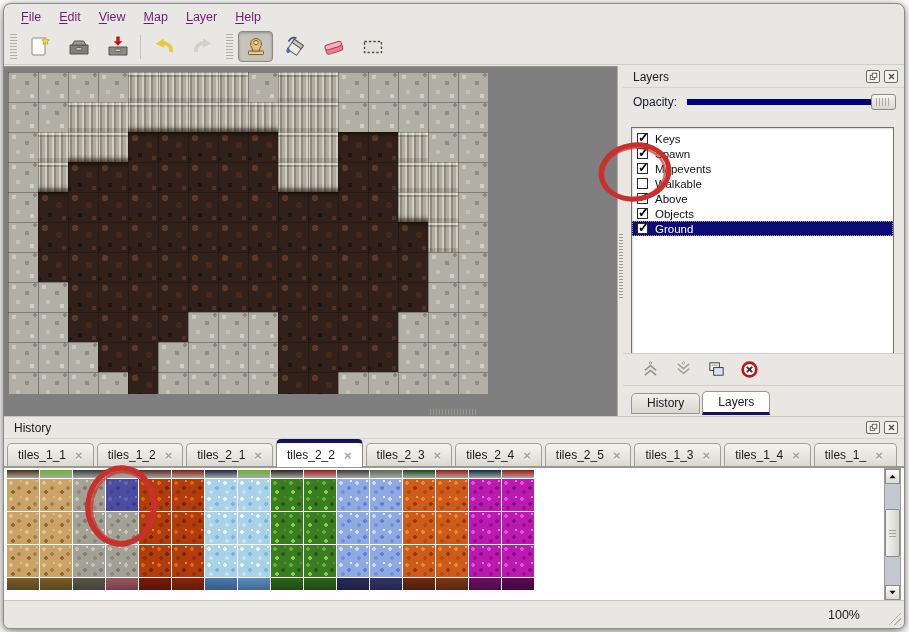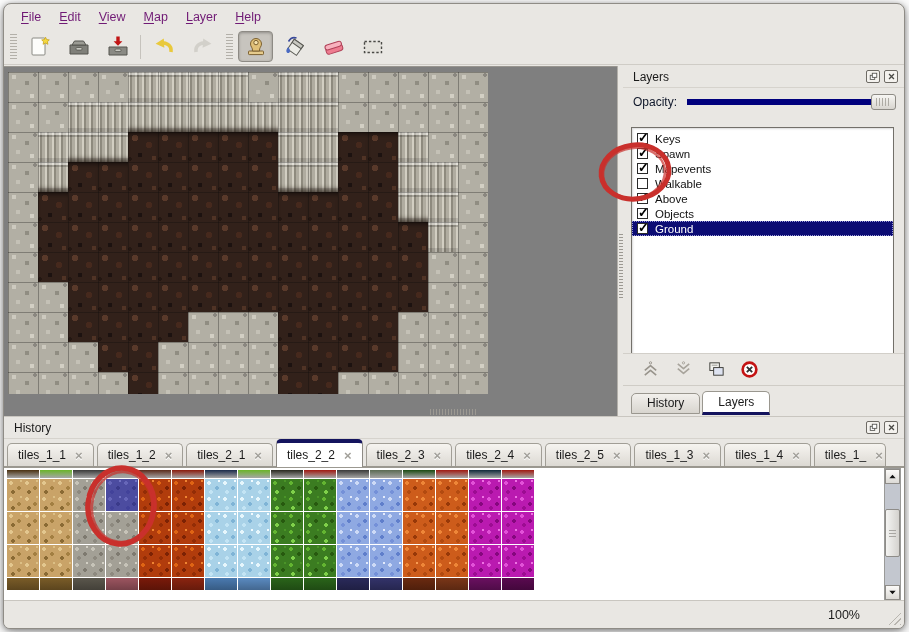--- a/index.html
+++ b/index.html
@@ -57,21 +57,21 @@
   .abtn svg{width:19px;height:19px;}
   .dock-tabs{position:absolute;left:8px;top:324px;height:26px;display:flex;align-items:center;}
   .dtab{padding:0 15px;height:21px;display:flex;align-items:center;font-size:12px;color:#1a1a1a;background:linear-gradient(#f2f0ec,#d8d5cf);border:1px solid #9a978f;border-radius:5px 5px 0 0;margin-right:2px;}
   .dtab.active{background:#fff;height:24px;border-bottom:3px solid #14145e;}
 
   
   .tilesets{position:absolute;left:0;right:0;top:412px;height:186px;border-top:1px solid #c9c6c0;}
   .ts-tabbar{position:absolute;top:22px;left:0;right:0;height:28px;display:flex;align-items:flex-end;padding-left:3px;border-bottom:1px solid #9a978f;}
   .tab{height:23px;display:flex;align-items:center;gap:9px;justify-content:center;min-width:84px;padding:0 10px;background:linear-gradient(#f6f4f0,#dcd9d3);border:1px solid #a19e96;border-bottom:none;border-radius:5px 5px 0 0;margin-right:3px;font-size:12px;color:#1a1a1a;position:relative;white-space:nowrap;}
   .tab.active{height:28px;background:#fff;border-color:#8e8b85;border-top:4px solid #14145e;margin-bottom:-1px;z-index:2;}
-  .tab.clipped{min-width:0;width:72px;overflow:hidden;justify-content:flex-start;padding-right:0;}
+  .tab.clipped{min-width:0;width:83px;overflow:hidden;justify-content:flex-start;padding-right:0;}
   .tab .x{color:#a2a09a;font-weight:bold;font-size:13px;text-shadow:0 1px 0 #fff;}
   .ts-scroll{position:absolute;right:3px;bottom:0;height:27px;display:flex;}
   .sarrow{width:15px;height:27px;display:flex;align-items:center;justify-content:center;}
   .sarrow.next{background:linear-gradient(#fbfaf8,#e3e0da);border:1px solid #9a978f;border-bottom:none;border-radius:4px 4px 0 0;}
   .sarrow svg{width:9px;height:9px;}
   .palette-wrap{position:absolute;top:50px;left:0;right:0;bottom:0;background:#fff;border:1px solid #9b9890;border-left:none;border-right:none;overflow:hidden;}
   .palette{position:absolute;left:3px;top:2px;display:grid;grid-template-columns:repeat(16,32px);grid-template-rows:8px 32px 32px 32px 12px;gap:1px;}
   .pt{width:32px;}
   .strip,.brow{width:32px;}
   .pt-tan{background-color:#c9a368;background-image:radial-gradient(circle 3px at 4px 4px,#e3c78f 60%,transparent 61%),radial-gradient(circle 3px at 12px 9px,#a37f42 60%,transparent 61%),radial-gradient(circle 3px at 6px 13px,#8a6a34 60%,transparent 61%),radial-gradient(circle 2px at 14px 2px,#dcbf85 60%,transparent 61%);background-size:16px 16px;}

